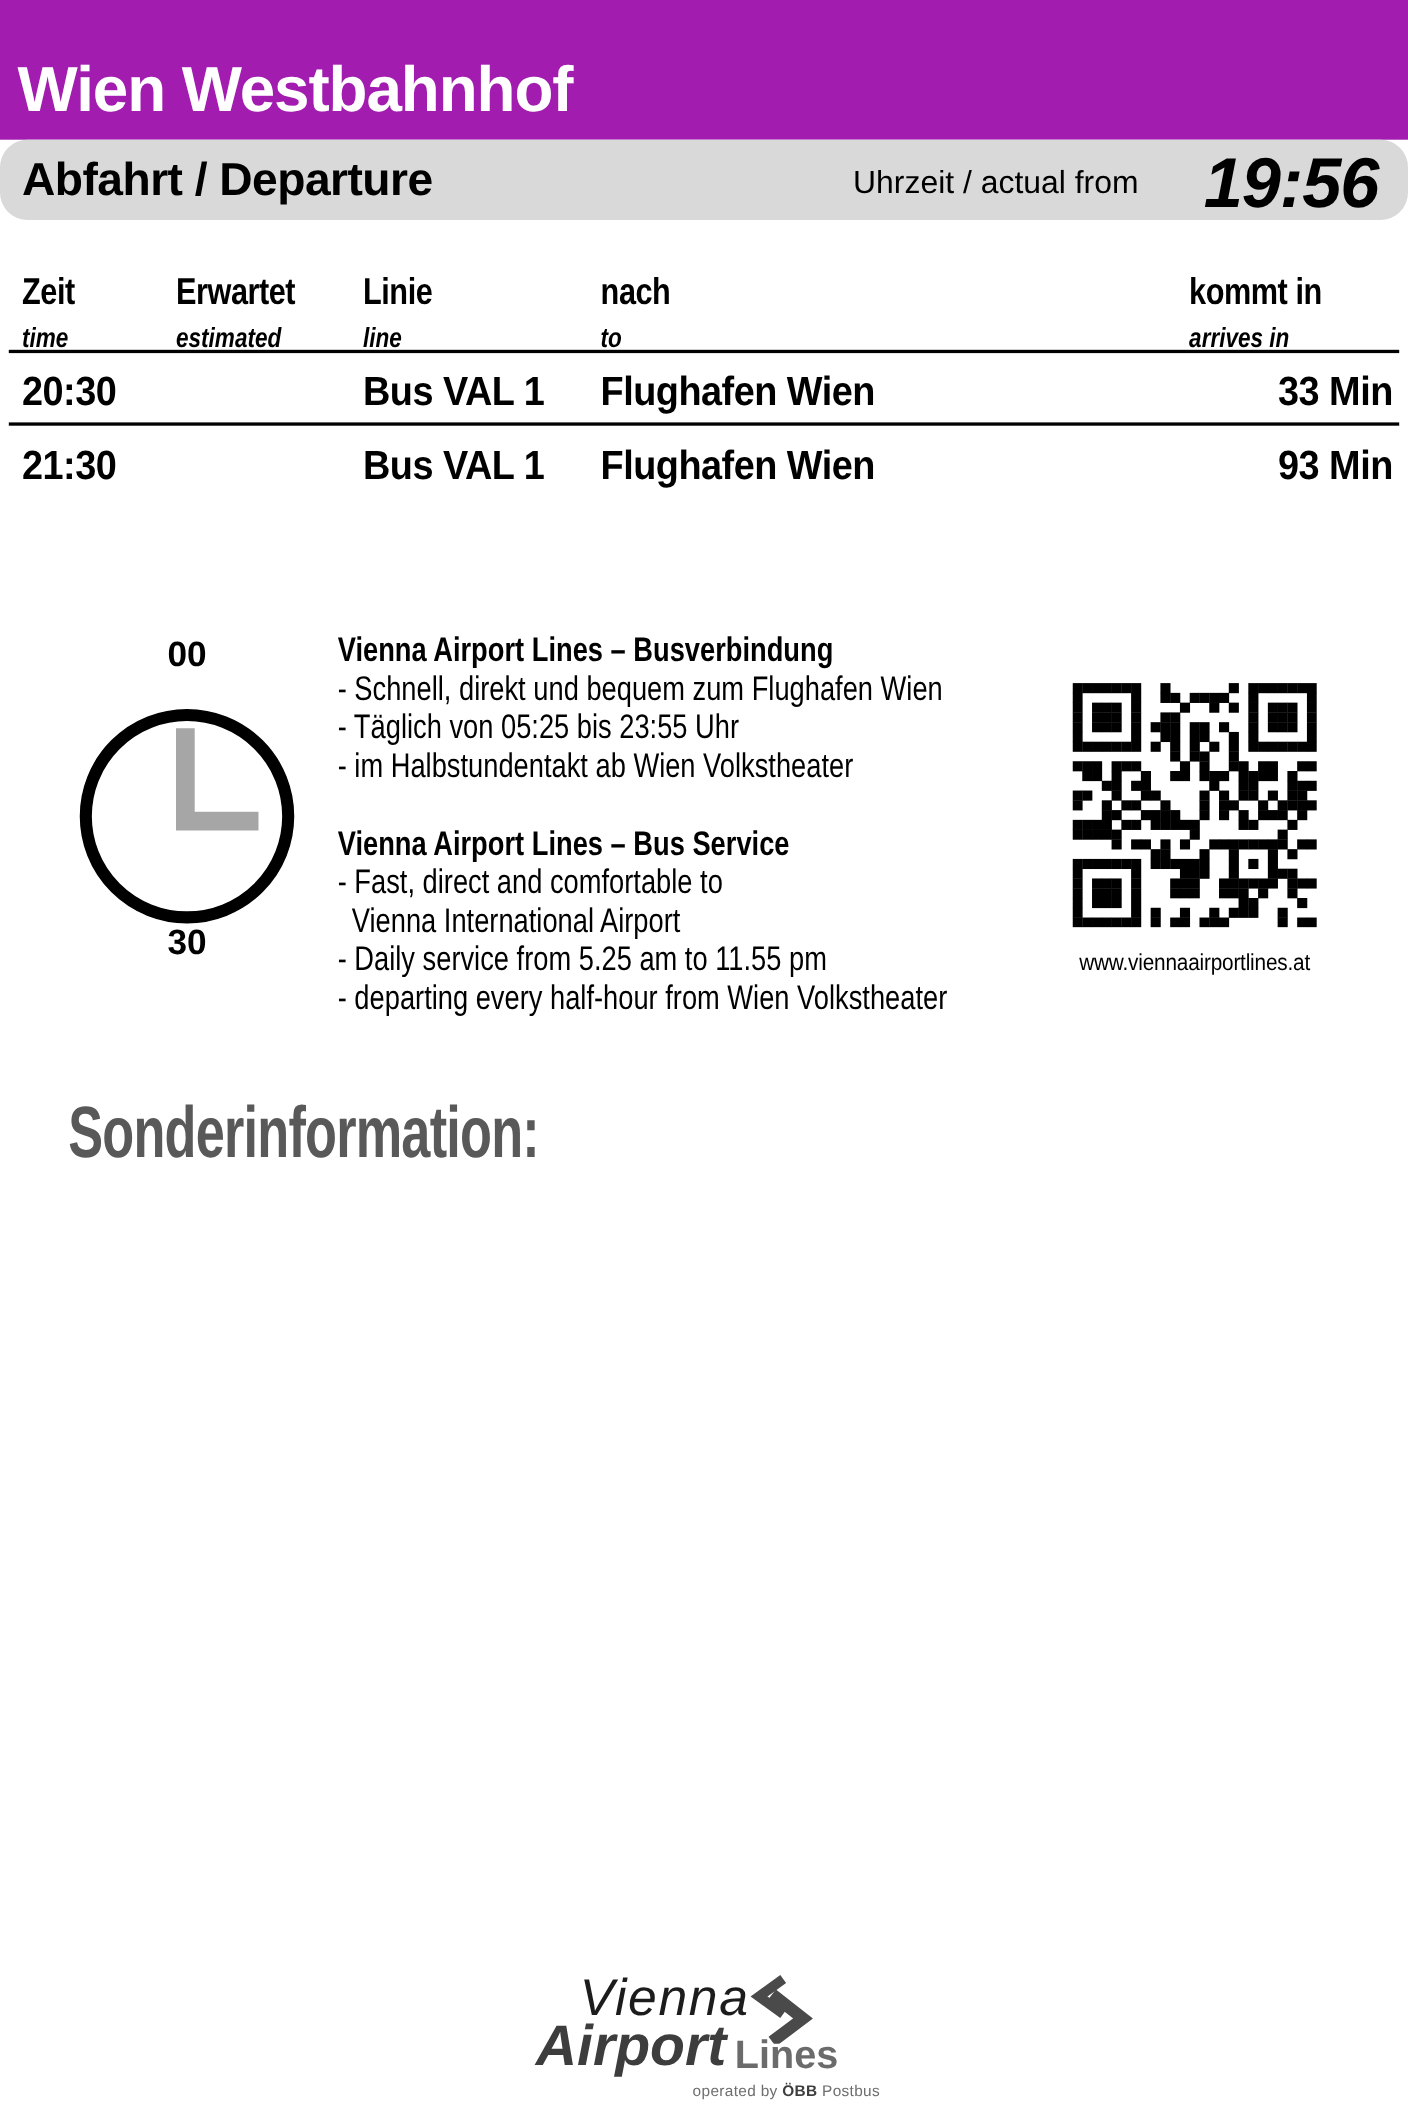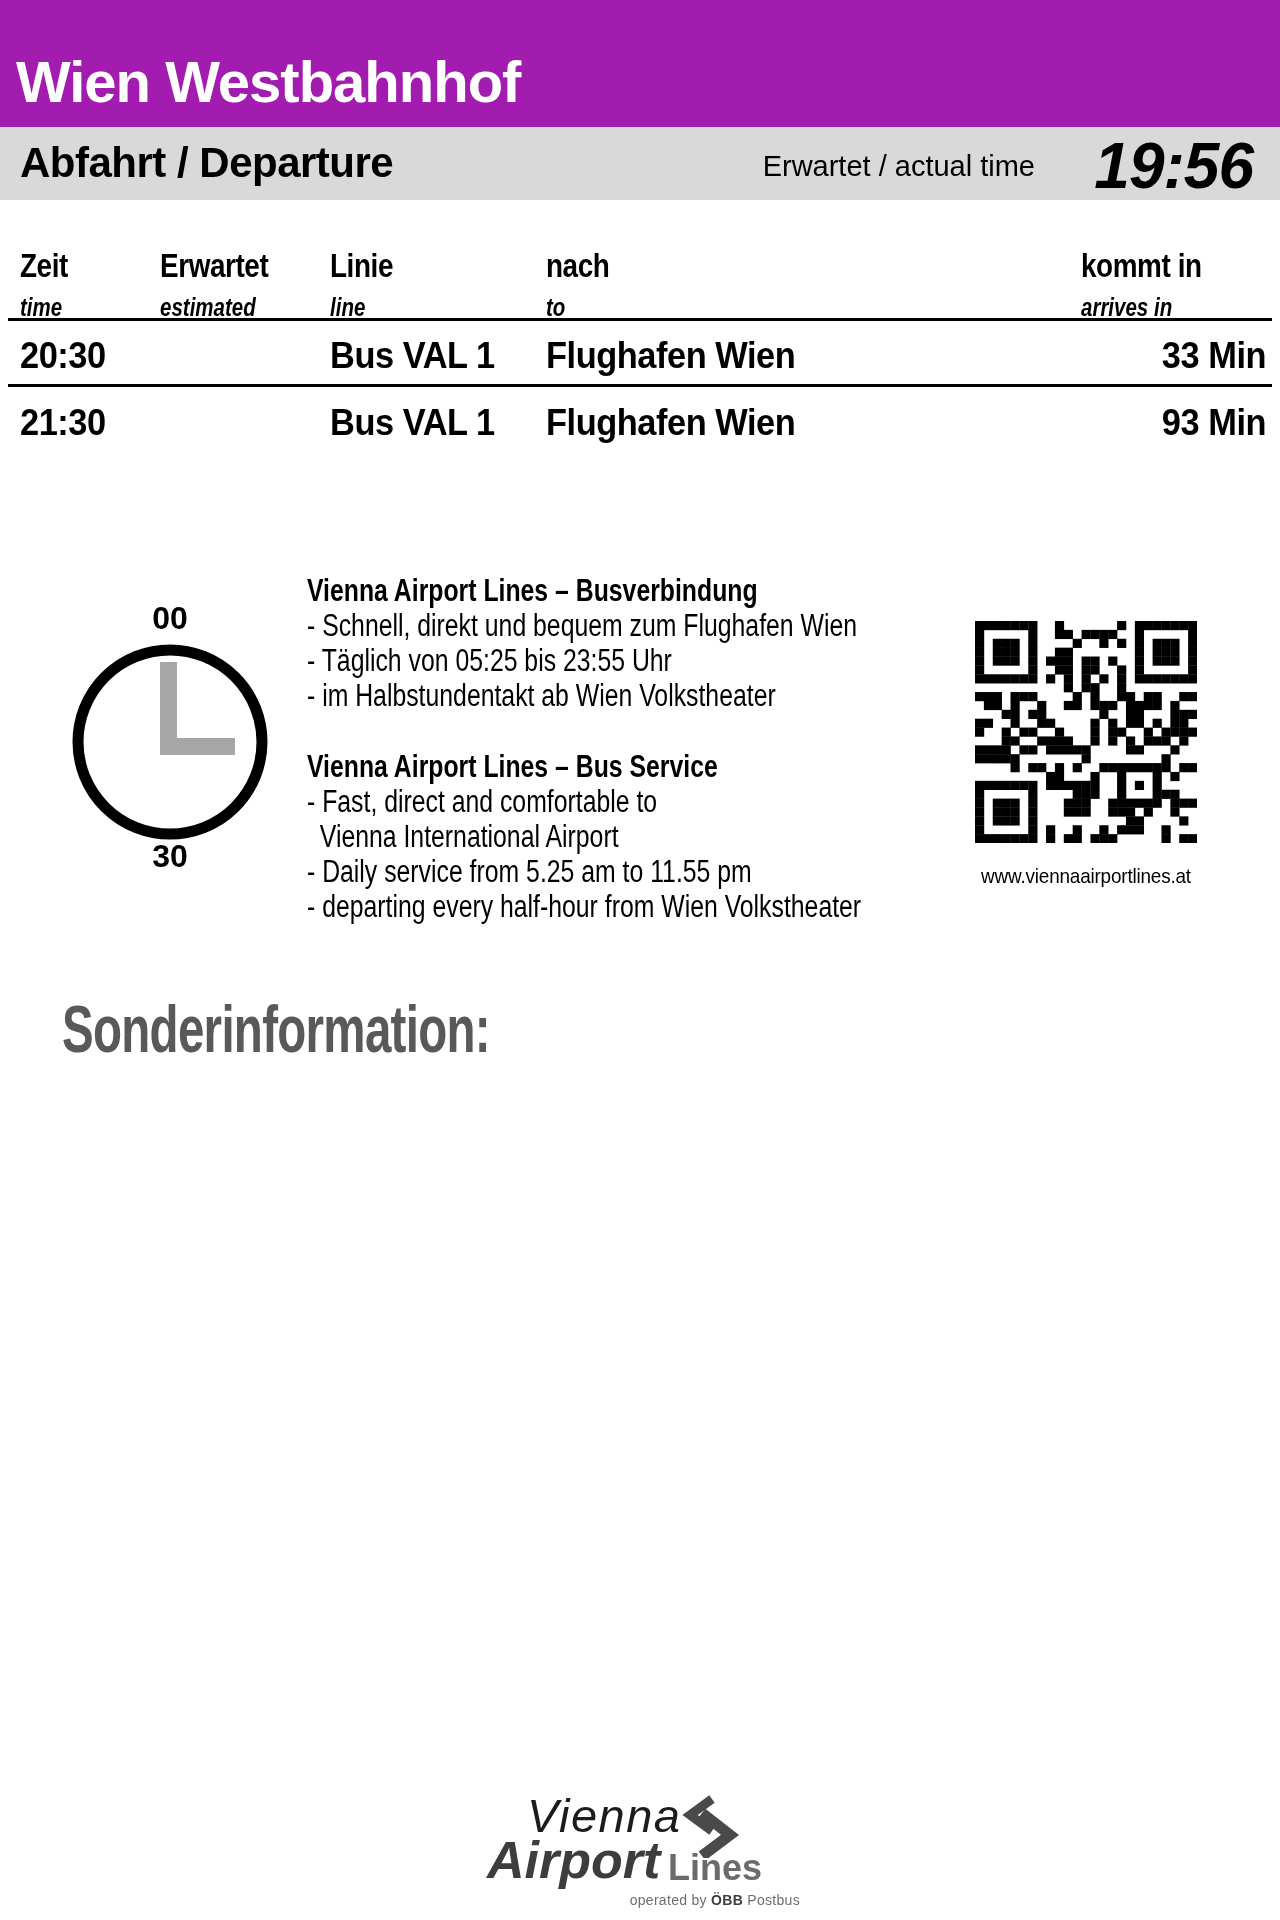--- a/index.html
+++ b/index.html
@@ -3,21 +3,21 @@
 <meta charset="utf-8">
 <style>
   html,body{margin:0;padding:0;background:#fff;}
   .root{position:relative;width:1280px;height:1920px;background:#fff;overflow:hidden;
         font-family:"Liberation Sans",sans-serif;color:#000;}
 
   
   .header-bar{position:absolute;left:0;top:0;width:1280px;height:127px;background:#a21caf;}
   .station-title{position:absolute;left:16px;bottom:16px;font-size:58px;font-weight:bold;
         color:#fff;line-height:1;letter-spacing:-1px;white-space:nowrap;}
-  .subheader-bar{position:absolute;left:0;top:127px;width:1280px;height:73px;background:#d9d9d9;}
+  .subheader-bar{position:absolute;left:0;top:127px;width:1280px;height:73px;background:#d9d9d9;border-radius:25px;}
   .departure-title{position:absolute;left:20px;top:15px;font-size:42px;font-weight:bold;
         line-height:1;letter-spacing:-.5px;white-space:nowrap;}
   .time-label{position:absolute;right:245px;top:25px;font-size:29px;line-height:1;white-space:nowrap;}
   .time-value{position:absolute;right:27px;top:7px;font-size:64px;font-weight:bold;
         line-height:1;letter-spacing:-1px;font-style:italic;}
 
   
   .col-head{position:absolute;top:248px;}
   .col-head .de{font-size:34px;font-weight:bold;line-height:1;letter-spacing:-.5px;
         transform:scaleX(.82);transform-origin:0 0;white-space:nowrap;}
@@ -30,21 +30,21 @@
   .r1{top:337px}.r2{top:404px}
   .cell{position:absolute;top:0;font-size:37px;font-weight:bold;line-height:1;
         letter-spacing:-.5px;transform:scaleX(.93);transform-origin:0 0;white-space:nowrap;}
   .cell.ct{left:20px}.cell.ce{left:160px}.cell.cl{left:330px}.cell.cd{left:546px}
   .cell.ca{right:14px;transform-origin:100% 0;text-align:right;}
 
   
   .clock-svg{position:absolute;left:65px;top:636px;}
   .clock-label{position:absolute;left:120px;width:100px;text-align:center;
         font-size:32px;font-weight:bold;line-height:1;}
-  .l00{top:602px}.l30{top:840px}
+  .l00{top:578px}.l30{top:840px}
 
   
   .info{position:absolute;left:307px;font-size:31px;line-height:35px;
         transform:scaleX(.80);transform-origin:0 0;white-space:nowrap;}
   .info .head{font-weight:bold;}
   .info-de{top:573px}.info-en{top:749px}
   .indent{padding-left:16px;}
 
   
   .qr-svg{position:absolute;left:975px;top:621px;}
@@ -72,21 +72,21 @@
 <body>
 
 <div class="root">
 
   <div class="header-bar">
     <div class="station-title">Wien Westbahnhof</div>
   </div>
 
   <div class="subheader-bar">
     <div class="departure-title">Abfahrt / Departure</div>
-    <div class="time-label">Erwartet / actual time</div>
+    <div class="time-label">Uhrzeit / actual from</div>
     <div class="time-value">19:56</div>
   </div>
 
   <div class="col-head c1">
     <div class="de">Zeit</div>
     <div class="en">time</div>
   </div>
   <div class="col-head c2">
     <div class="de">Erwartet</div>
     <div class="en">estimated</div>

